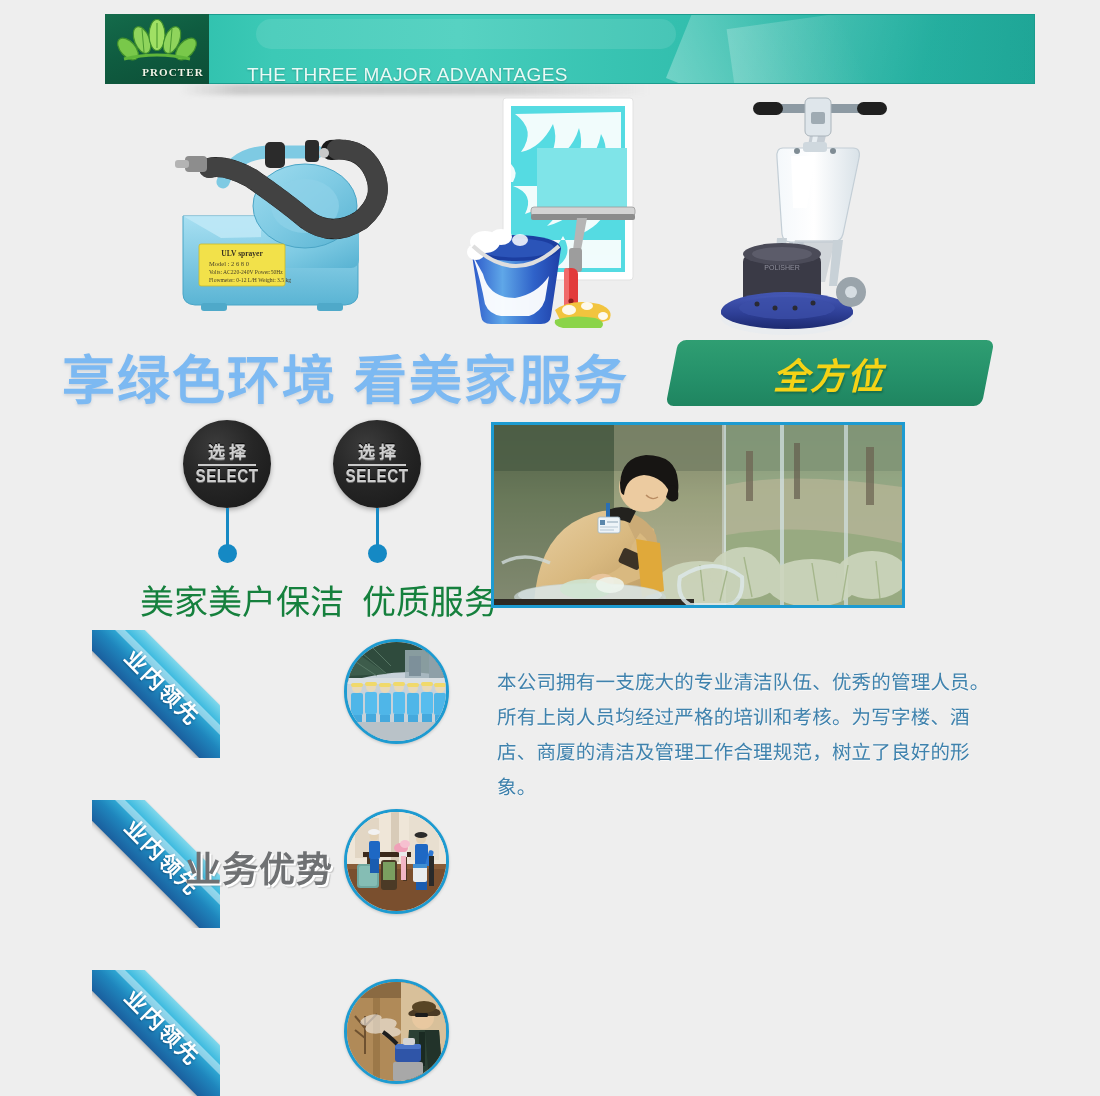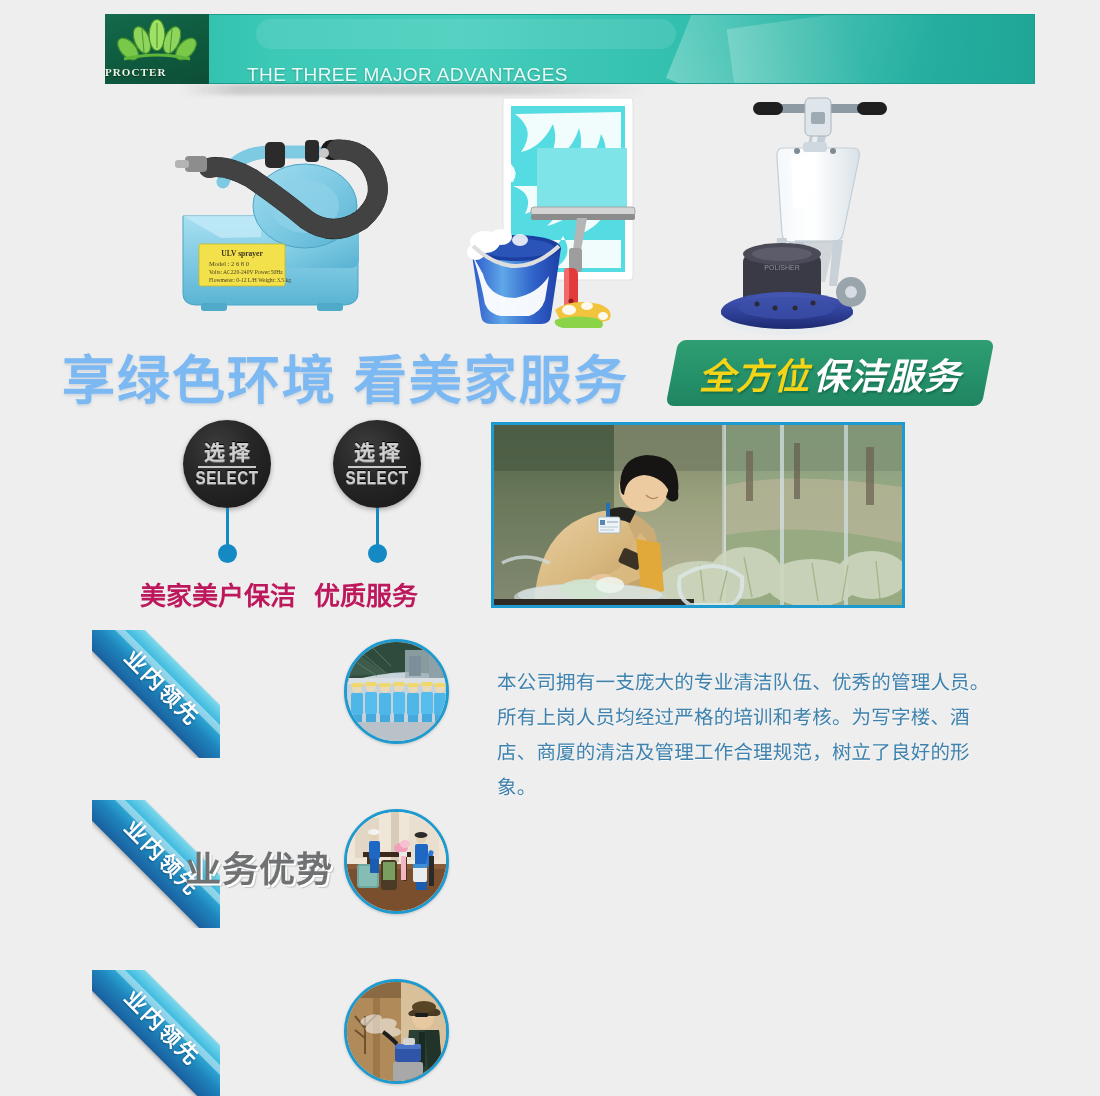--- a/index.html
+++ b/index.html
@@ -45,21 +45,21 @@
     filter:blur(2px);
   }
   .logo-box{
     position:absolute;left:0;top:0;width:104px;height:70px;
     background:linear-gradient(160deg,#146b4b 0%,#0f5c40 45%,#0c4e36 100%);
     z-index:3;
     overflow:hidden;
   }
   .logo-leaves{position:absolute;left:50%;top:5px;transform:translateX(-50%);}
   .logo-word{
-    position:absolute;left:0;bottom:6px;width:104px;text-align:left;
+    position:absolute;left:16px;bottom:6px;width:104px;text-align:center;
     color:#f2f5e8;font-size:11px;font-weight:bold;letter-spacing:1.1px;
     font-family:"Liberation Serif","DejaVu Serif",serif;
     text-shadow:0 1px 1px #05301f;
   }
   .header-title-cn{
     position:absolute;left:140px;top:14px;
     color:#ffffff;font-size:27px;font-weight:bold;letter-spacing:1px;
     text-shadow:0 1px 3px rgba(0,70,62,0.45);
     z-index:4;
   }
@@ -107,36 +107,36 @@
   .sel{position:absolute;}
   .sel-1{left:183px;top:0;}
   .sel-2{left:333px;top:0;}
   .sel-circle{
     position:relative;width:88px;height:88px;border-radius:50%;
     background:radial-gradient(circle at 38% 30%,#3c3c3c 0%,#262626 45%,#171717 100%);
     box-shadow:0 2px 5px rgba(0,0,0,0.30);
     display:flex;flex-direction:column;align-items:center;justify-content:center;
   }
   .sel-cn{
-    color:#cfcfcf;font-size:21px;font-weight:bold;letter-spacing:4px;
+    color:#cfcfcf;font-size:17px;font-weight:bold;letter-spacing:4px;
     text-shadow:0 1px 0 #777,0 -1px 0 #000;
     padding-left:4px;line-height:1;
   }
   .sel-line{width:58px;height:2px;background:#c9c9c9;margin:3px 0 1px 0;}
   .sel-en{
     color:#cdcdcd;font-size:18px;font-weight:bold;letter-spacing:0.5px;
     transform:scaleX(0.85);
     text-shadow:0 1px 0 #6e6e6e,0 -1px 0 #000;
     line-height:1;
   }
   .sel-stem{position:absolute;left:43px;top:88px;width:3px;height:40px;background:#1589c4;}
   .sel-dot{position:absolute;left:35px;top:124px;width:19px;height:19px;border-radius:50%;background:#1589c4;}
   .sel-labels{
     position:absolute;left:140px;top:575px;
-    font-size:26px;font-weight:bold;color:#be185d;letter-spacing:0px;white-space:nowrap;
+    font-size:34px;font-weight:normal;color:#15803d;letter-spacing:0px;white-space:nowrap;
   }
   .sel-labels span{display:inline-block;}
   .sel-lab-2{margin-left:18px;}
 
   
   .main-photo{
     position:absolute;left:491px;top:422px;width:414px;height:186px;
     border:3px solid #1d9bd1;box-sizing:border-box;overflow:hidden;background:#bdbdbd;
   }
 
@@ -376,21 +376,20 @@
       </svg>
     </div>
   </div>
 
   <div class="slogan">享绿色环境 看美家服务</div>
 
   <div class="green-tag">
     <div class="green-tag-shape"></div>
     <div class="green-tag-text">
       <span class="gt-a">全方位</span>
-      <span class="gt-b">保洁服务</span>
     </div>
   </div>
 
   <div class="select-group">
     <div class="sel sel-1">
       <div class="sel-circle">
         <div class="sel-cn">选择</div>
         <div class="sel-line"></div>
         <div class="sel-en">SELECT</div>
       </div>

